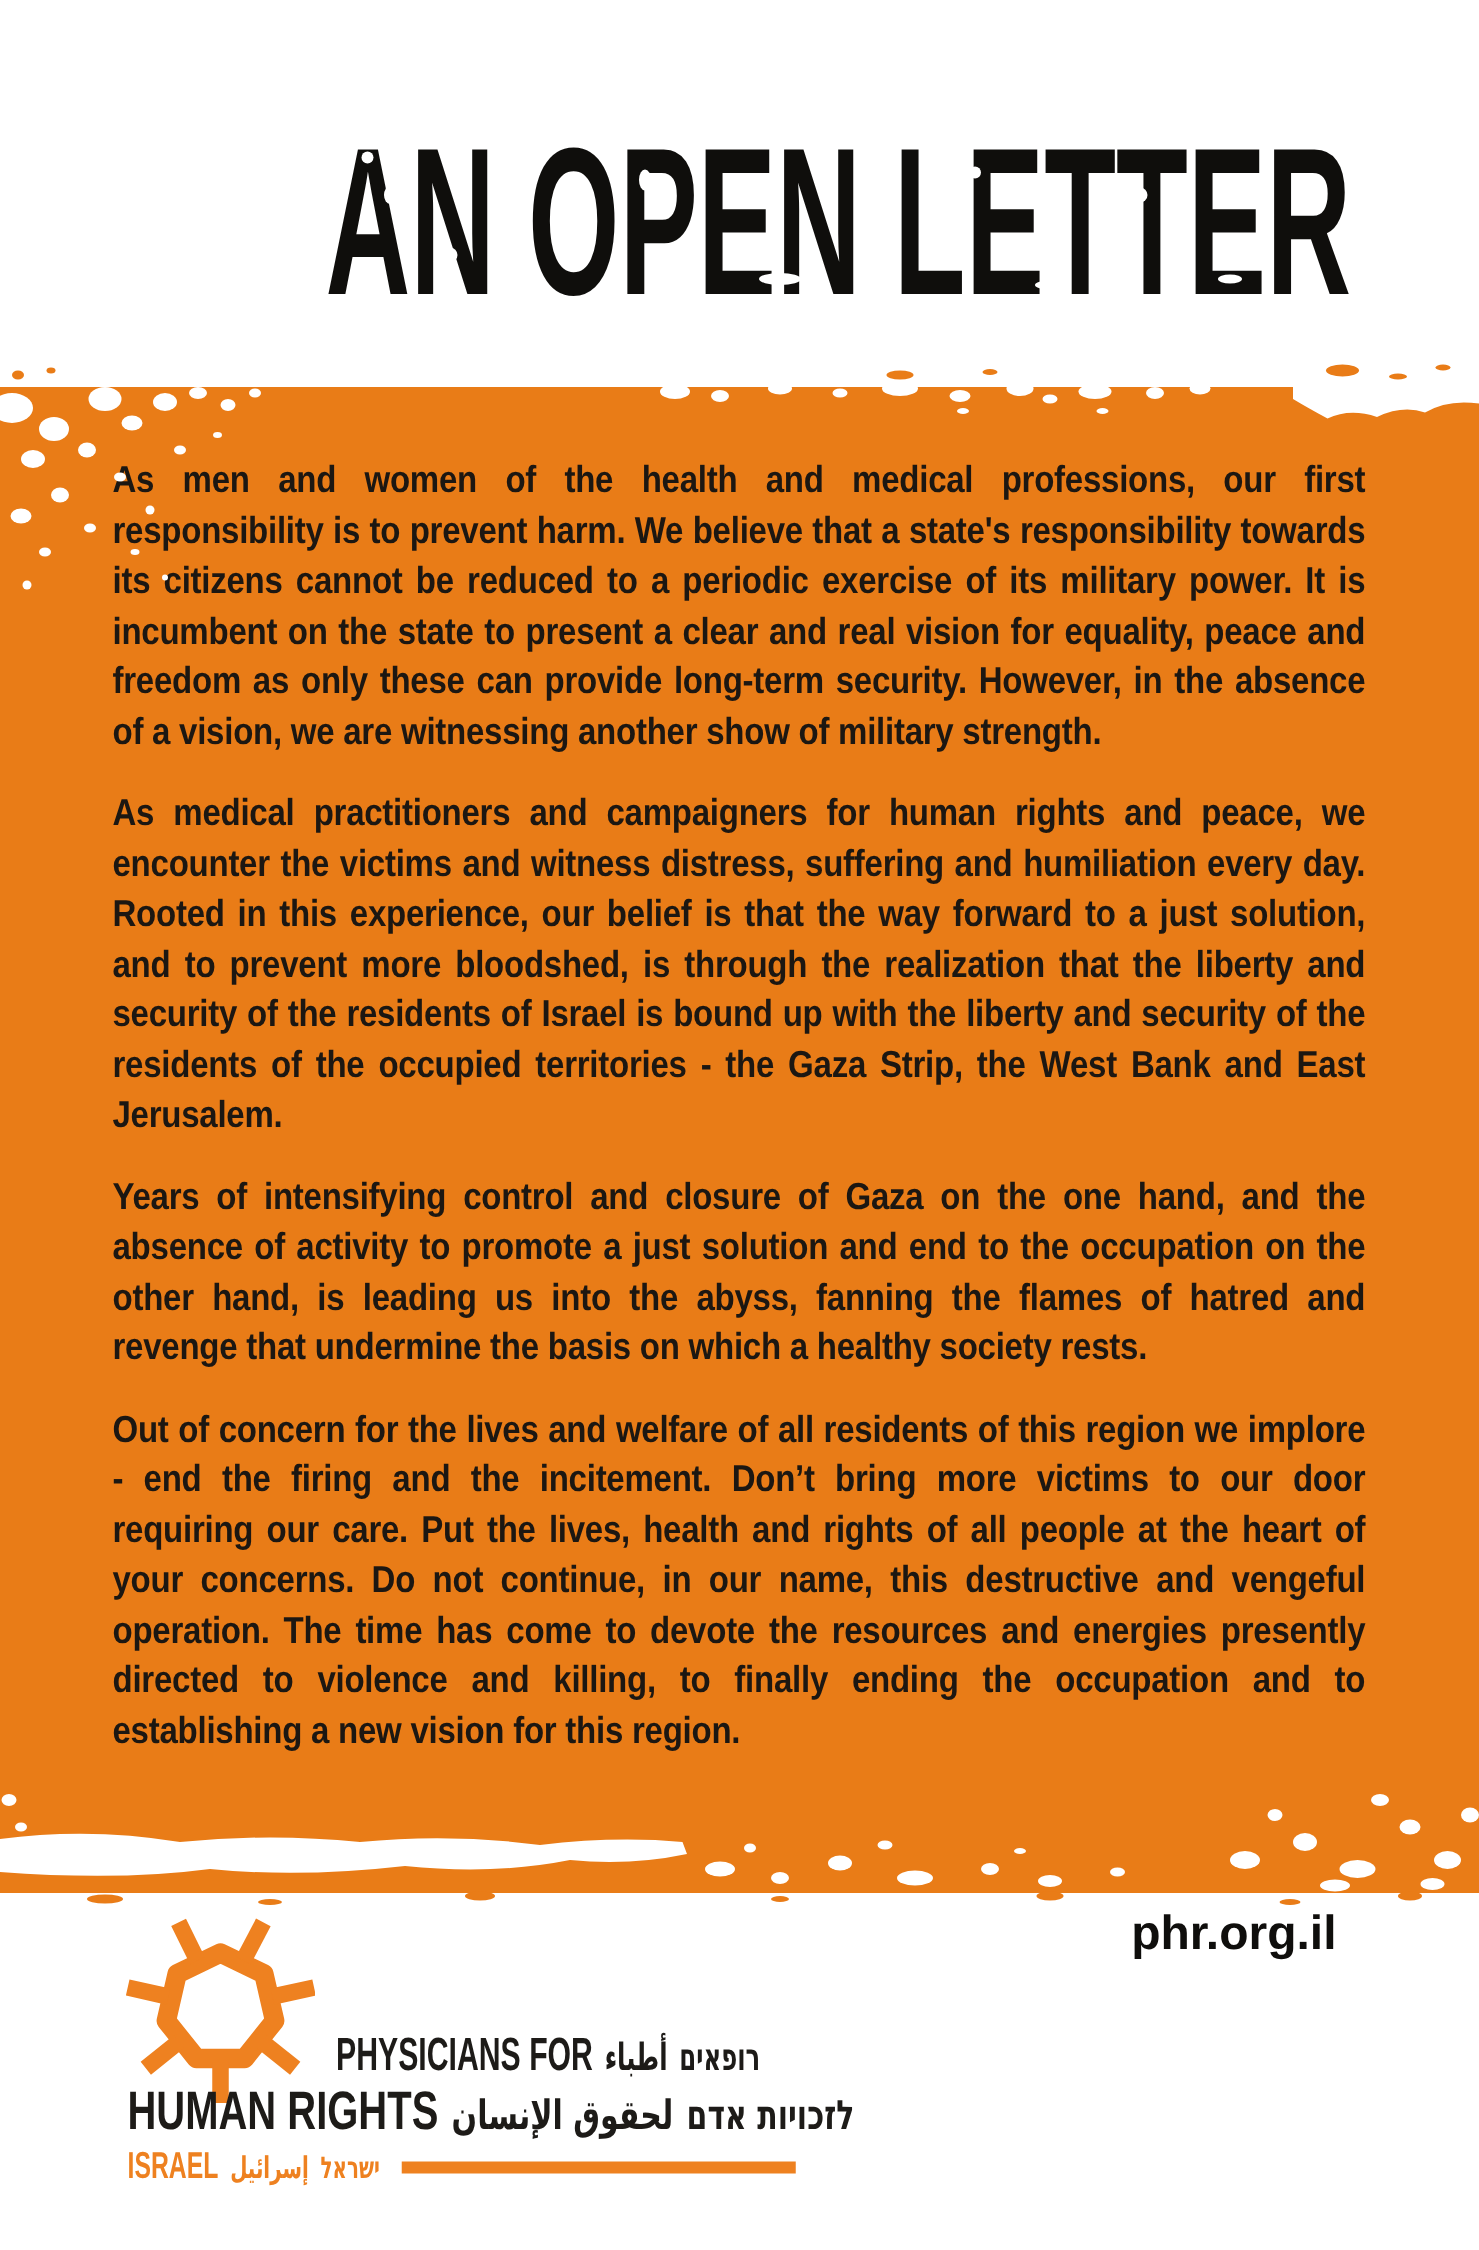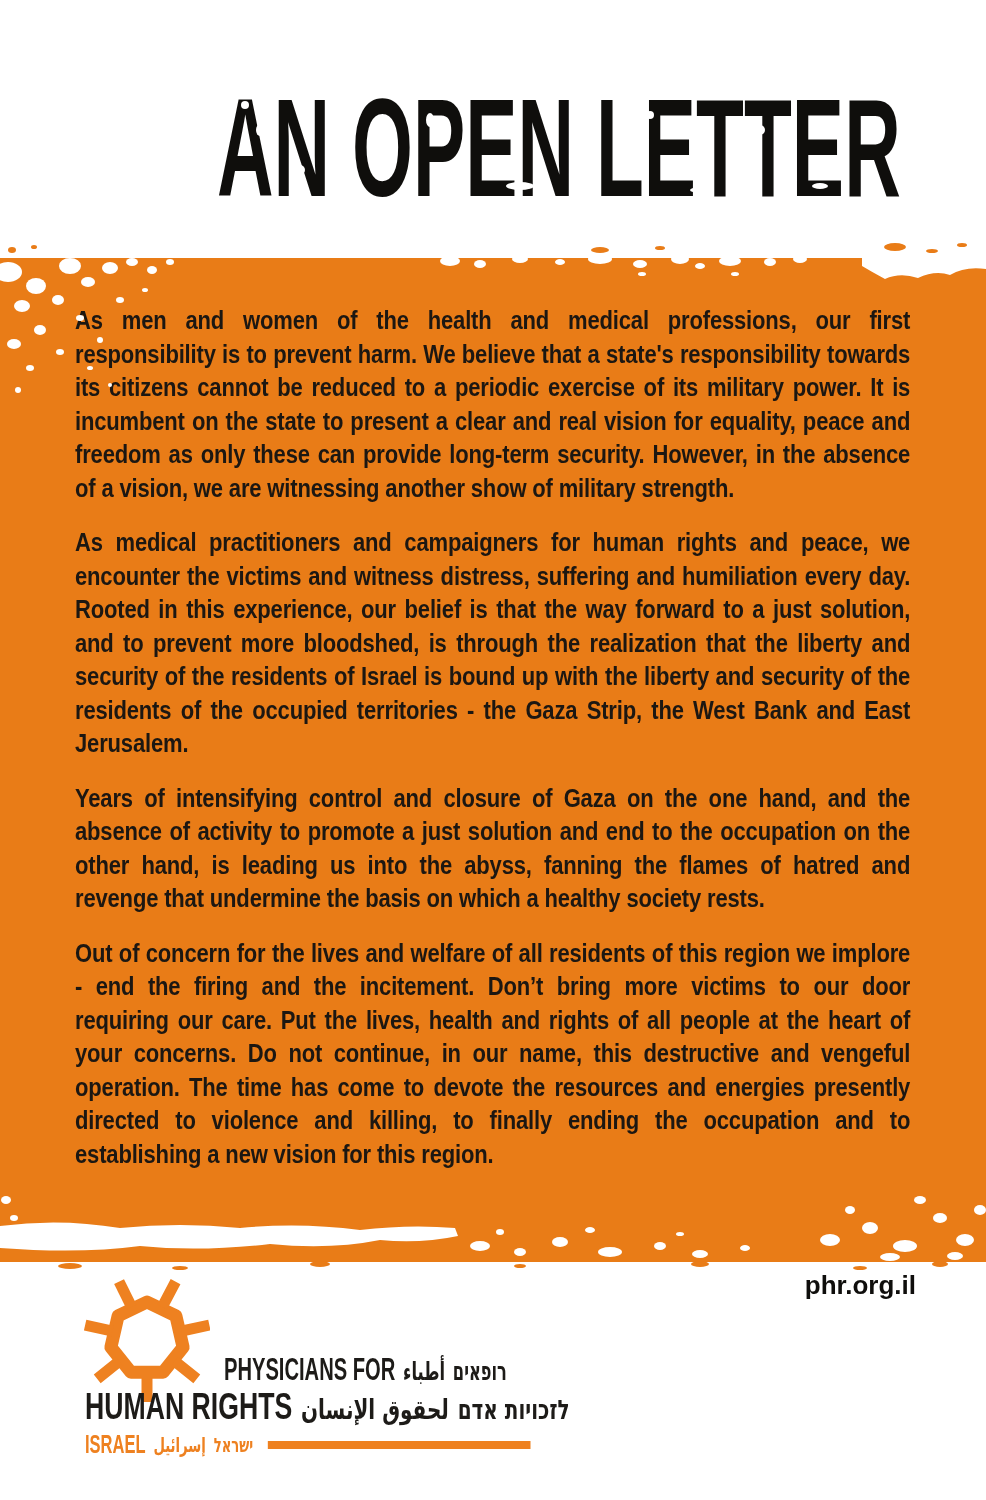--- a/index.html
+++ b/index.html
@@ -39,23 +39,23 @@
     font-family:"Liberation Sans",sans-serif;
     font-weight:bold;
     font-size:25px;line-height:33.5px;
     color:var(--text-dark,#1c1712);
     text-align:justify;text-align-last:left;
     letter-spacing:-0.2px;
   }
 
   
   .website{
-    position:absolute;top:1270px;right:70px;
-    font-family:"Liberation Sans",sans-serif;
-    font-weight:bold;font-size:26px;color:#0f0e0c;
+    position:absolute;top:1270px;right:95px;
+    font-family:"Liberation Sans",sans-serif;
+    font-weight:bold;font-size:32px;color:#0f0e0c;
   }
   .sun-logo{position:absolute;left:84px;top:1276px;}
   .logo-line{
     position:absolute;display:flex;align-items:baseline;gap:12px;
     white-space:nowrap;transform-origin:0 50%;
     font-weight:bold;color:#1d1b18;
   }
   .logo-line .en{font-family:"Liberation Sans",sans-serif;letter-spacing:0;}
   .logo-line .ar,.logo-line .he{font-family:"DejaVu Sans",sans-serif;}
   .l1{left:224px;top:1352px;transform:scaleX(0.65);}

